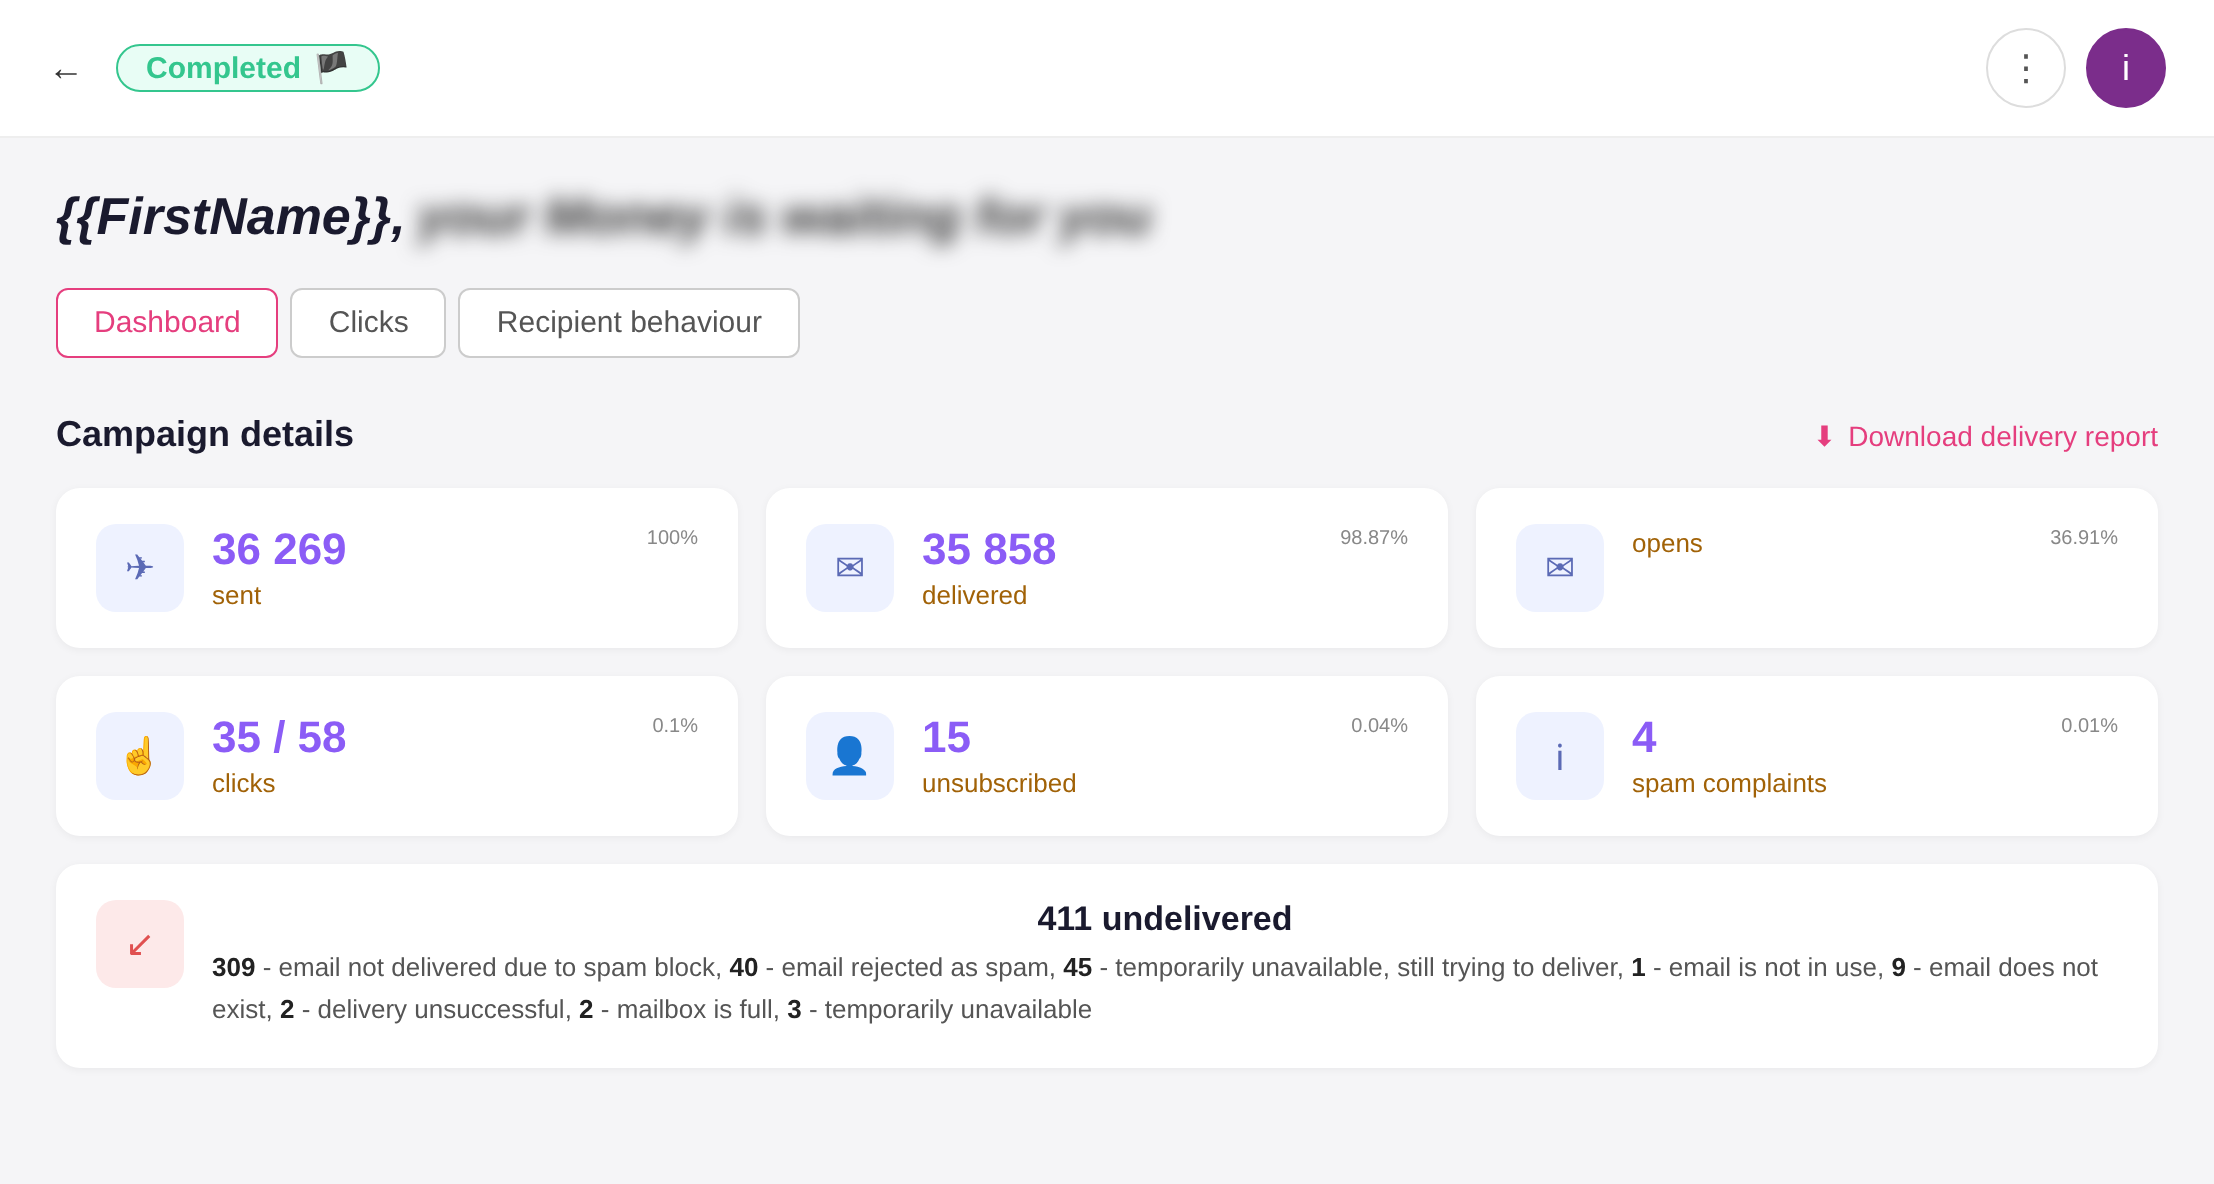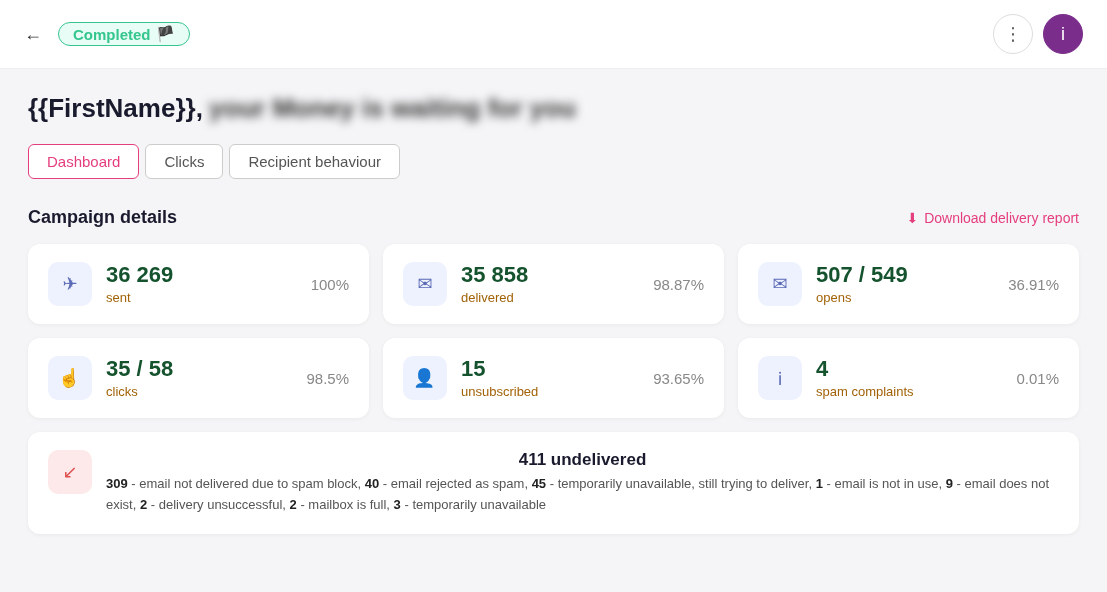--- a/index.html
+++ b/index.html
@@ -79,20 +79,21 @@
       padding: 24px 28px;
     }
     .campaign-title {
       font-size: 26px;
       font-weight: 700;
       color: #1a1a2e;
       margin-bottom: 20px;
       display: flex;
       align-items: center;
       gap: 6px;
+      font-style: italic;
     }
     .campaign-title .blurred {
       filter: blur(5px);
       color: #333;
     }
     
     .tabs {
       display: flex;
       gap: 0;
       margin-bottom: 28px;
@@ -161,35 +162,34 @@
       flex-shrink: 0;
       color: #5b6ab5;
       font-size: 18px;
     }
     .stat-content {
       flex: 1;
     }
     .stat-number {
       font-size: 22px;
       font-weight: 700;
-      color: #14532d;
+      color: #8b5cf6;
     }
     .stat-label {
       font-size: 13px;
       color: #a16207;
       margin-top: 2px;
     }
     .stat-percent {
-      font-size: 15px;
+      font-size: 10px;
       color: #888;
       font-weight: 500;
       margin-left: auto;
       align-self: flex-start;
       padding-top: 2px;
-      margin-top: 12px;
     }
     
     .undelivered-card {
       background: #fff;
       border-radius: 12px;
       padding: 18px 20px;
       display: flex;
       align-items: flex-start;
       gap: 14px;
       box-shadow: 0 1px 4px rgba(0,0,0,0.05);
@@ -289,42 +289,41 @@
         <div class="stat-content">
           <div class="stat-number">35 858</div>
           <div class="stat-label">delivered</div>
         </div>
         <div class="stat-percent">98.87%</div>
       </div>
 
       <div class="stat-card">
         <div class="stat-icon">✉</div>
         <div class="stat-content">
-          <div class="stat-number">507 / 549</div>
           <div class="stat-label">opens</div>
         </div>
         <div class="stat-percent">36.91%</div>
       </div>
 
       <div class="stat-card">
         <div class="stat-icon">☝</div>
         <div class="stat-content">
           <div class="stat-number">35 / 58</div>
           <div class="stat-label">clicks</div>
         </div>
-        <div class="stat-percent">98.5%</div>
+        <div class="stat-percent">0.1%</div>
       </div>
 
       <div class="stat-card">
         <div class="stat-icon">👤</div>
         <div class="stat-content">
           <div class="stat-number">15</div>
           <div class="stat-label">unsubscribed</div>
         </div>
-        <div class="stat-percent">93.65%</div>
+        <div class="stat-percent">0.04%</div>
       </div>
 
       <div class="stat-card">
         <div class="stat-icon">ℹ</div>
         <div class="stat-content">
           <div class="stat-number">4</div>
           <div class="stat-label">spam complaints</div>
         </div>
         <div class="stat-percent">0.01%</div>
       </div>

